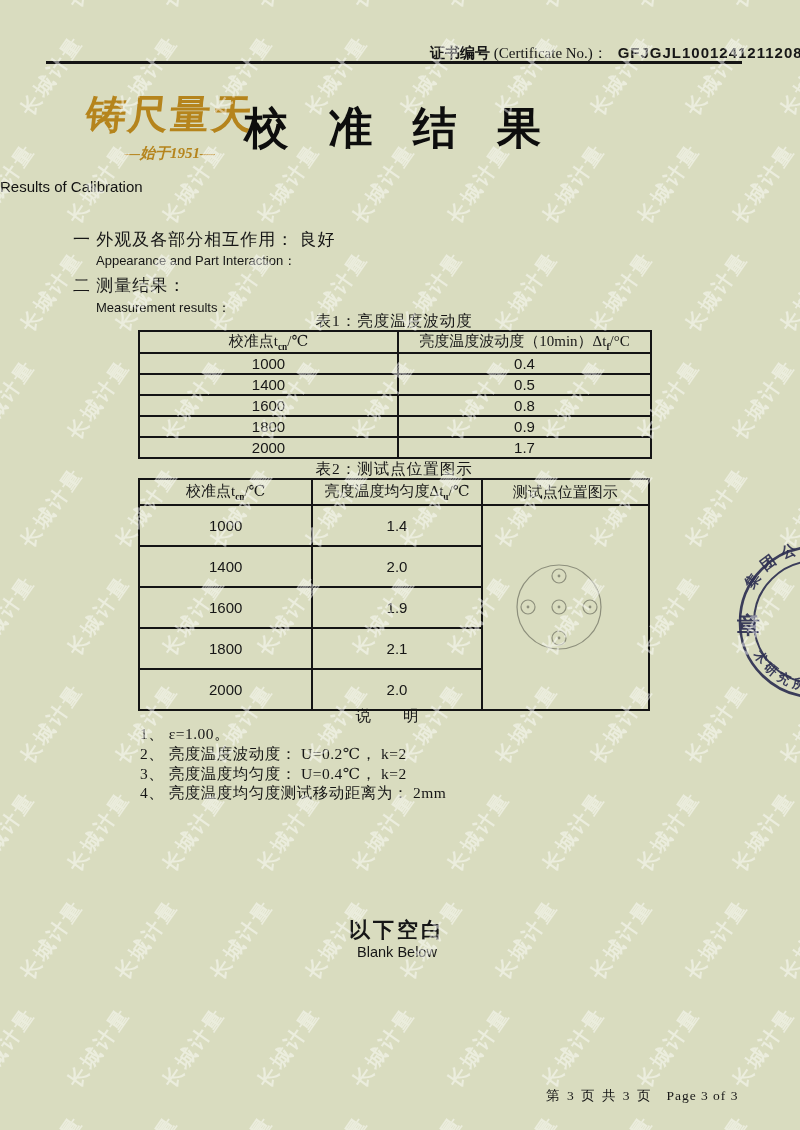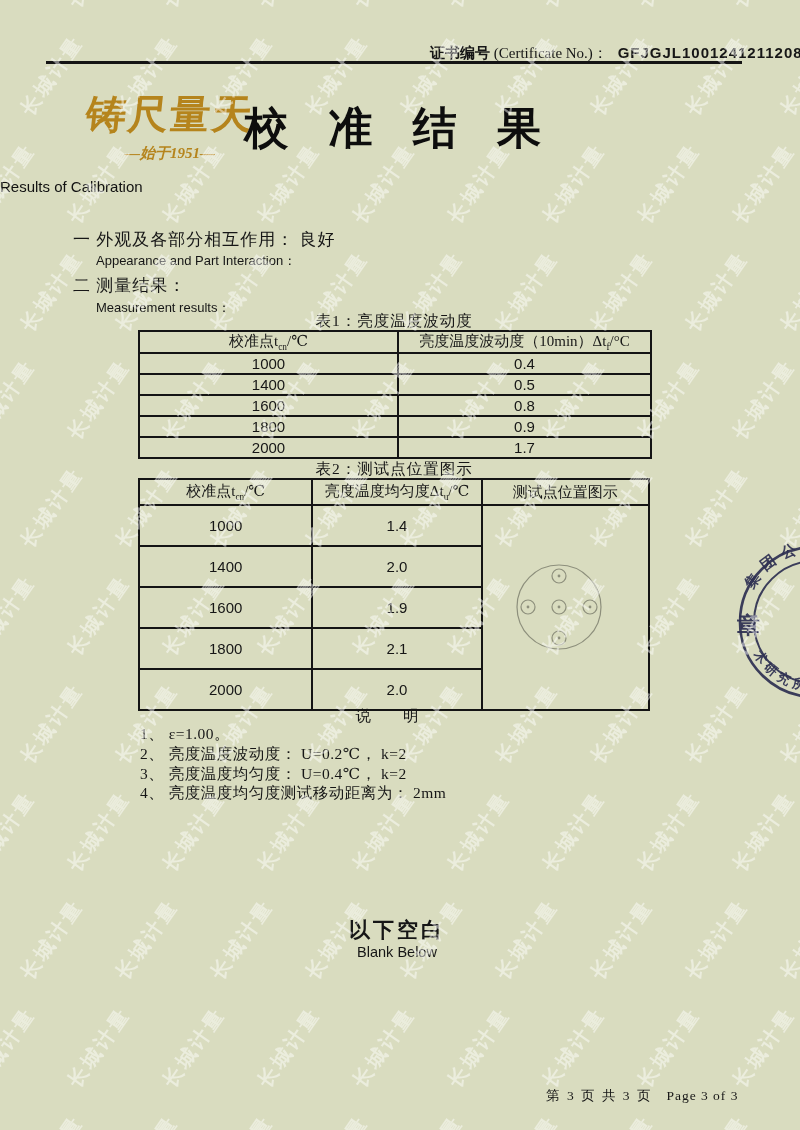--- a/index.html
+++ b/index.html
@@ -68,21 +68,21 @@
     text-align:center;vertical-align:middle;
     padding:0;font-weight:400;
   }
   #table1{top:330px;left:138px;width:512px;}
   #table1 th{height:20px;}
   #table1 td{height:19px;font-family:"Liberation Sans",sans-serif;}
   #table2{top:478px;left:138px;width:512px;}
   #table2 th{height:24px;}
   #table2 td{height:39px;font-family:"Liberation Sans",sans-serif;}
   .hdr-zh{font-family:"Liberation Serif","DejaVu Serif",serif;}
-  sub{font-size:0.62em;}
+  sub{font-size:0.62em;font-weight:bold;}
   .diagram-cell{background:transparent;}
   
   .notes-head{top:706px;left:138px;width:512px;text-align:center;font-size:15.5px;letter-spacing:14px;}
   .notes{top:724px;left:140px;font-size:15.5px;line-height:19.8px;letter-spacing:0.5px;}
   .notes div{white-space:nowrap;}
   
   .notice-zh{top:860px;left:0;width:794px;text-align:center;font-size:19px;font-weight:700;letter-spacing:2px;}
   .notice-en{top:886px;left:0;width:794px;text-align:center;font-family:"Liberation Sans",sans-serif;font-size:14px;}
   .blank-zh{top:916px;left:0;width:794px;text-align:center;font-size:21px;font-weight:700;letter-spacing:3px;}
   .blank-en{top:944px;left:0;width:794px;text-align:center;font-family:"Liberation Sans",sans-serif;font-size:14.5px;}

